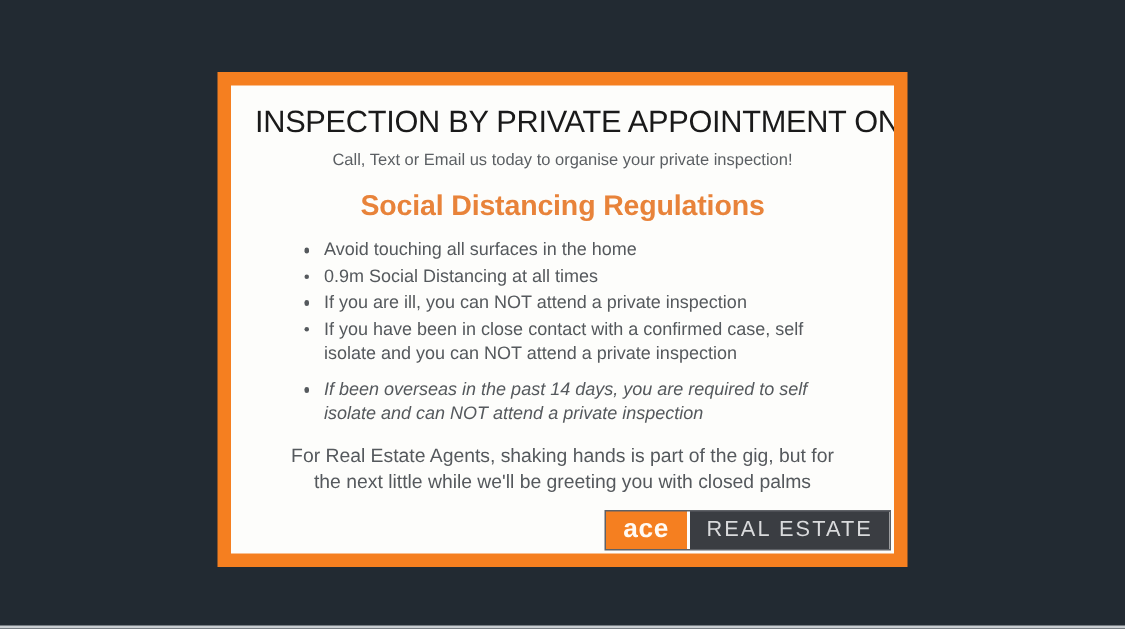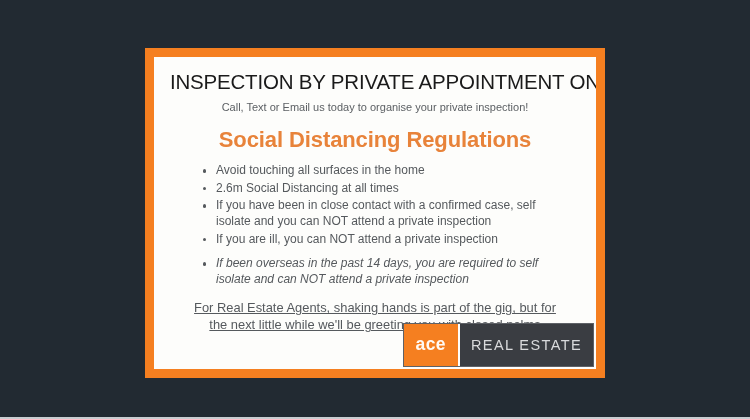--- a/index.html
+++ b/index.html
@@ -69,21 +69,21 @@
     margin: 7px 0 0 0;
     text-align: center;
     font-size: 11px;
     line-height: 1.2;
     color: #5b5f63;
   }
 
   .section-title {
     margin: 13px 0 0 0;
     text-align: center;
-    font-size: 22px;
+    font-size: 19px;
     font-weight: bold;
     letter-spacing: -0.1px;
     color: #e8833a;
   }
 
   
   .rules {
     margin: 10px 0 0 0;
     padding: 0 10px 0 46px;
     list-style: none;
@@ -109,31 +109,30 @@
     background: #55595d;
   }
 
   
   .closing {
     margin: 12px 14px 0 14px;
     text-align: center;
     font-size: 12.9px;
     line-height: 1.32;
     color: #55595d;
-    text-decoration: underline;
   }
 
   
   #logo {
     position: absolute;
     right: 3px;
     bottom: 3px;
     display: flex;
     align-items: stretch;
-    height: 42px;
+    height: 25px;
     box-shadow: 0 0 0 1px #5e6166;
   }
   #logo .logo-ace {
     background: #f57f20;
     color: #fffaf4;
     font-weight: bold;
     font-size: 17.5px;
     letter-spacing: 0.4px;
     display: flex;
     align-items: center;
@@ -169,29 +168,29 @@
 
       <h2 class="section-title">Social Distancing Regulations</h2>
 
       <ul class="rules">
         <li>
           <span class="dot"></span>
           <span>Avoid touching all surfaces in the home</span>
         </li>
         <li>
           <span class="dot"></span>
-          <span>2.6m Social Distancing at all times</span>
+          <span>0.9m Social Distancing at all times</span>
+        </li>
+        <li>
+          <span class="dot"></span>
+          <span>If you are ill, you can NOT attend a private inspection</span>
         </li>
         <li>
           <span class="dot"></span>
           <span>If you have been in close contact with a confirmed case, self isolate and you can NOT attend a private inspection</span>
-        </li>
-        <li>
-          <span class="dot"></span>
-          <span>If you are ill, you can NOT attend a private inspection</span>
         </li>
         <li class="spaced">
           <span class="dot"></span>
           <span>If been overseas in the past 14 days, you are required to self isolate and can NOT attend a private inspection</span>
         </li>
       </ul>
 
       <p class="closing">For Real Estate Agents, shaking hands is part of the gig, but for the next little while we'll be greeting you with closed palms</p>
 
       <div id="logo">

